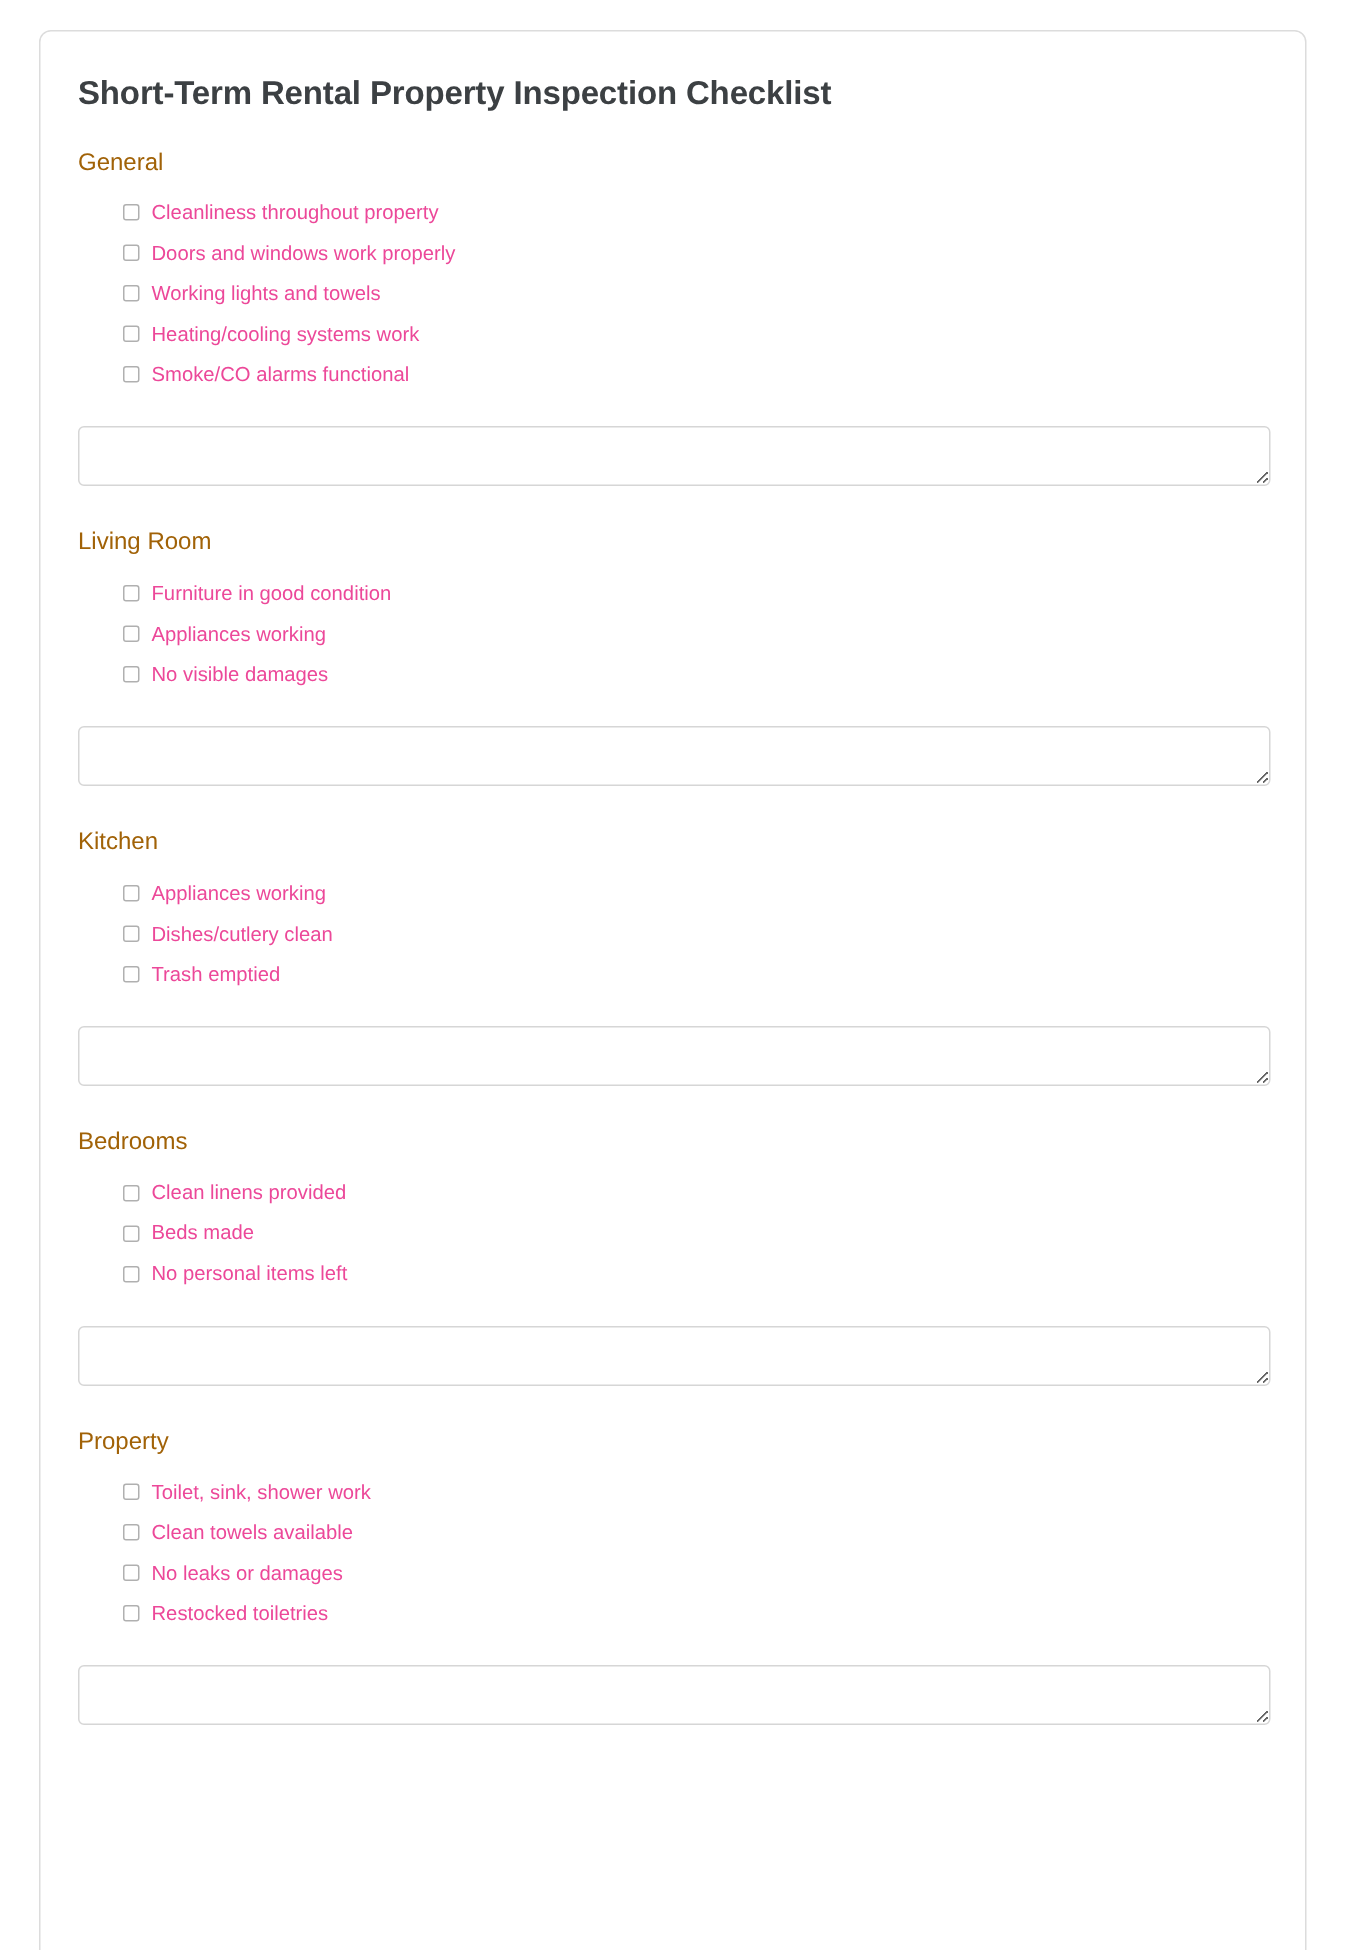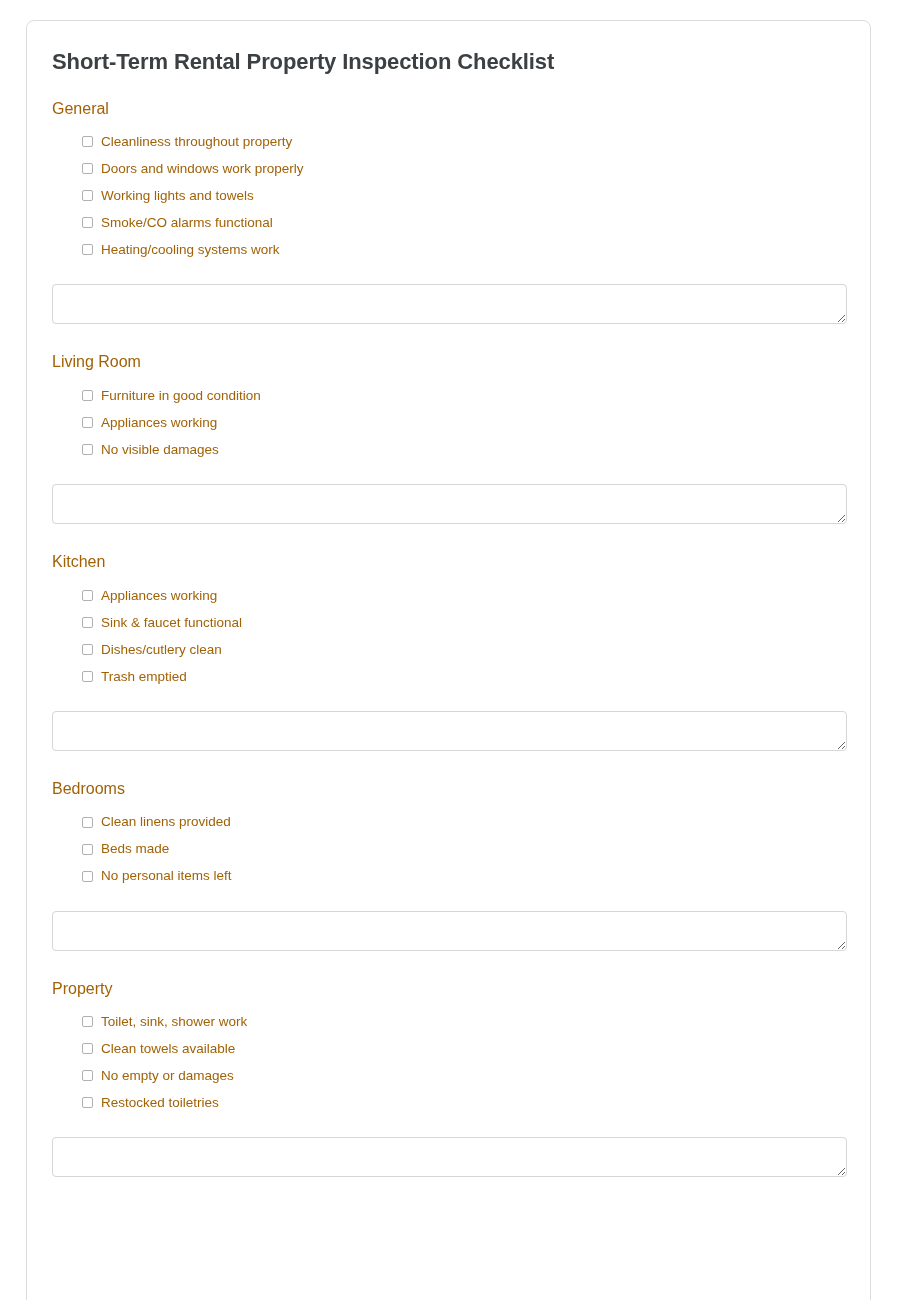--- a/index.html
+++ b/index.html
@@ -82,21 +82,21 @@
     border: 1px solid #b0b0b0;
     border-radius: 2px;
     background: #ffffff;
     margin-right: 8px;
     display: inline-block;
     cursor: pointer;
   }
 
   .item-label {
     font-size: 13.5px;
-    color: #a16207;
+    color: #ec4899;
     line-height: 1;
     white-space: nowrap;
   }
 
   
   .notes-wrap {
     padding-top: 21px;
   }
 
   .notes {
@@ -136,26 +136,26 @@
             <li class="item">
               <span class="checkbox" role="checkbox" aria-checked="false"></span>
               <span class="item-label">Doors and windows work properly</span>
             </li>
             <li class="item">
               <span class="checkbox" role="checkbox" aria-checked="false"></span>
               <span class="item-label">Working lights and towels</span>
             </li>
             <li class="item">
               <span class="checkbox" role="checkbox" aria-checked="false"></span>
+              <span class="item-label">Heating/cooling systems work</span>
+            </li>
+            <li class="item">
+              <span class="checkbox" role="checkbox" aria-checked="false"></span>
               <span class="item-label">Smoke/CO alarms functional</span>
             </li>
-            <li class="item">
-              <span class="checkbox" role="checkbox" aria-checked="false"></span>
-              <span class="item-label">Heating/cooling systems work</span>
-            </li>
           </ul>
           <div class="notes-wrap">
             <textarea class="notes" placeholder="" style=""></textarea>
           </div>
         </div>
         <div class="section">
           <h2 class="section-heading">Living Room</h2>
           <ul class="items">
             <li class="item">
               <span class="checkbox" role="checkbox" aria-checked="false"></span>
@@ -176,24 +176,20 @@
         </div>
         <div class="section">
           <h2 class="section-heading">Kitchen</h2>
           <ul class="items">
             <li class="item">
               <span class="checkbox" role="checkbox" aria-checked="false"></span>
               <span class="item-label">Appliances working</span>
             </li>
             <li class="item">
               <span class="checkbox" role="checkbox" aria-checked="false"></span>
-              <span class="item-label">Sink &amp; faucet functional</span>
-            </li>
-            <li class="item">
-              <span class="checkbox" role="checkbox" aria-checked="false"></span>
               <span class="item-label">Dishes/cutlery clean</span>
             </li>
             <li class="item">
               <span class="checkbox" role="checkbox" aria-checked="false"></span>
               <span class="item-label">Trash emptied</span>
             </li>
           </ul>
           <div class="notes-wrap">
             <textarea class="notes" placeholder="" style=""></textarea>
           </div>
@@ -224,21 +220,21 @@
             <li class="item">
               <span class="checkbox" role="checkbox" aria-checked="false"></span>
               <span class="item-label">Toilet, sink, shower work</span>
             </li>
             <li class="item">
               <span class="checkbox" role="checkbox" aria-checked="false"></span>
               <span class="item-label">Clean towels available</span>
             </li>
             <li class="item">
               <span class="checkbox" role="checkbox" aria-checked="false"></span>
-              <span class="item-label">No empty or damages</span>
+              <span class="item-label">No leaks or damages</span>
             </li>
             <li class="item">
               <span class="checkbox" role="checkbox" aria-checked="false"></span>
               <span class="item-label">Restocked toiletries</span>
             </li>
           </ul>
           <div class="notes-wrap">
             <textarea class="notes" placeholder="" style=""></textarea>
           </div>
         </div>

